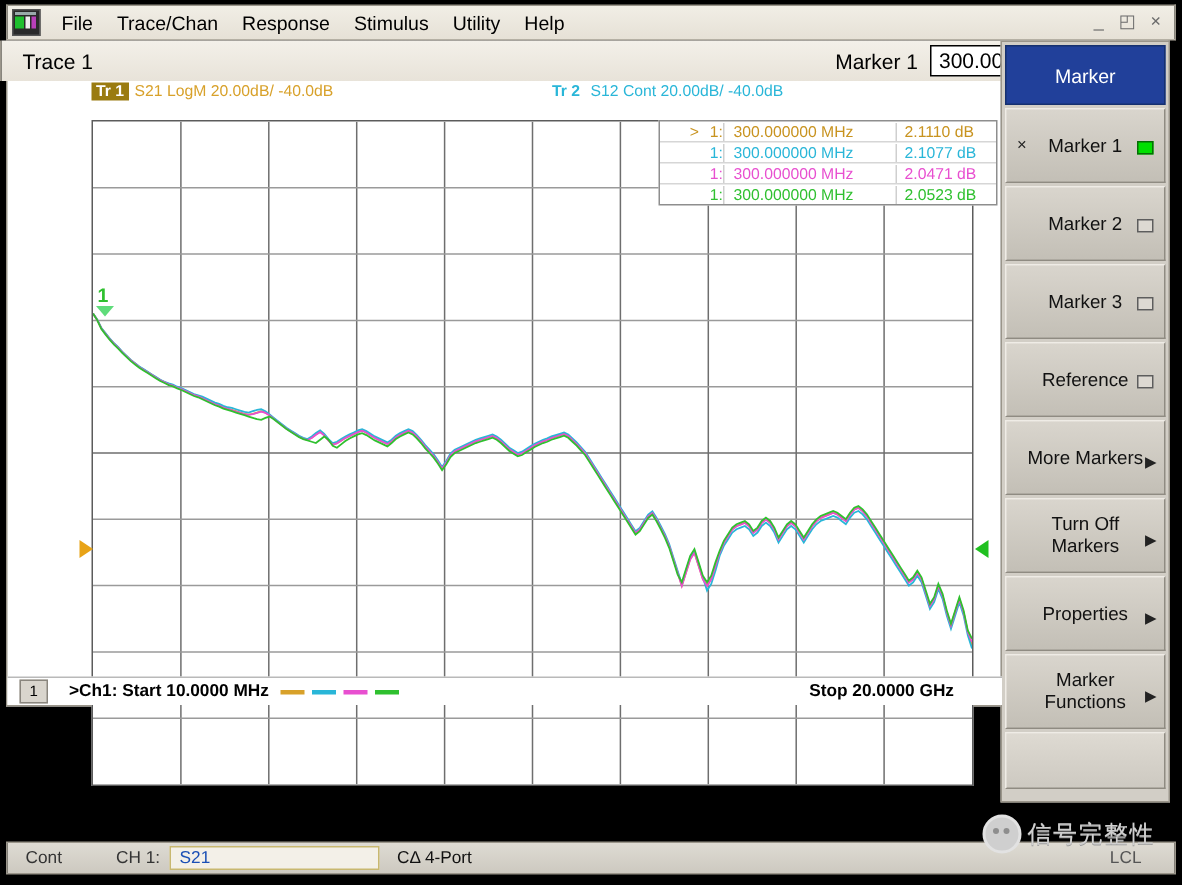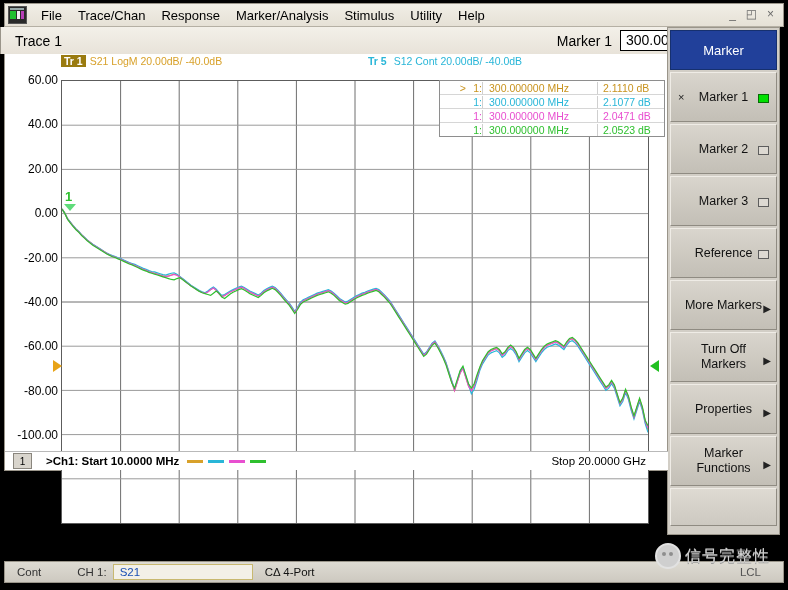--- a/index.html
+++ b/index.html
@@ -147,21 +147,21 @@
     background:#ffffff;border-top:1px solid #b9b9b9;
     display:flex;align-items:center;font-size:11.5px;box-sizing:border-box;
   }
   .chanbox{
     width:17px;height:14px;margin-left:8px;background:#d9d5cd;border:1px solid #8a867e;
     font-size:10px;display:flex;align-items:center;justify-content:center;color:#000;
   }
   .chantxt{margin-left:14px;font-weight:bold;}
   .swatches{display:flex;align-items:center;margin-left:8px;}
   .sw{width:16px;height:3px;margin-right:5px;}
-  .stoptxt{margin-left:auto;margin-right:22px;font-weight:normal;}
+  .stoptxt{margin-left:auto;margin-right:32px;font-weight:bold;}
 
   
   .statusbar{
     position:absolute;left:4px;top:561px;width:780px;height:22px;
     background:linear-gradient(#dedbd3,#cdc9c0);
     border:1px solid #9a958a;box-sizing:border-box;
     display:flex;align-items:center;font-size:11.5px;color:#333;
   }
   .st-cont{margin-left:12px;}
   .st-ch{margin-left:36px;}
@@ -203,21 +203,20 @@
   <div class="menubar">
     <div class="appicon">
       <i class="t"></i>
         <i class="g"></i>
         <i class="w"></i>
         <i class="p"></i>
     </div>
     <div class="menu-item">File</div>
     <div class="menu-item">Trace/Chan</div>
     <div class="menu-item">Response</div>
-    <div class="menu-item">Marker/Analysis</div>
     <div class="menu-item">Stimulus</div>
     <div class="menu-item">Utility</div>
     <div class="menu-item">Help</div>
     <div class="winbtns">
       <div class="winbtn">_</div>
       <div class="winbtn">◰</div>
       <div class="winbtn">×</div>
     </div>
   </div>
 
@@ -281,38 +280,25 @@
   </div>
 
   <div class="graph-region">
 
     <div class="legend">
       <div class="leg-row r1">
         <span class="leg-cellA">
           <span class="trtag sel">Tr 1</span><span class="legtxt" style="color:#d8a12a">S21 LogM 20.00dB/  -40.0dB</span>
         </span>
         <span class="leg-cellB">
-          <span class="trtag" style="color:#29b6d8">Tr 5</span><span class="legtxt" style="color:#29b6d8">S12 Cont 20.00dB/  -40.0dB</span>
+          <span class="trtag" style="color:#29b6d8">Tr 2</span><span class="legtxt" style="color:#29b6d8">S12 Cont 20.00dB/  -40.0dB</span>
         </span>
       </div>
     </div>
 
-    <div class="yaxis" id="yaxis">
-        <div class="ylab" style="top: 0px;">60.00</div>
-        <div class="ylab" style="top: 44.4px;">40.00</div>
-        <div class="ylab" style="top: 88.8px;">20.00</div>
-        <div class="ylab" style="top: 133.2px;">0.00</div>
-        <div class="ylab" style="top: 177.6px;">-20.00</div>
-        <div class="ylab" style="top: 222px;">-40.00</div>
-        <div class="ylab" style="top: 266.4px;">-60.00</div>
-        <div class="ylab" style="top: 310.8px;">-80.00</div>
-        <div class="ylab" style="top: 355.2px;">-100.00</div>
-        <div class="ylab" style="top: 399.6px;">-120.00</div>
-        <div class="ylab" style="top: 444px;">-140.00</div>
-      </div>
 
     <div class="plot">
       <svg id="plotsvg" width="586" height="442" viewBox="0 0 586 442">
           <g>
             <line x1="58.6" x2="58.6" y1="0" y2="442" stroke="#6e6e6e" stroke-width="1"></line>
             <line x1="117.2" x2="117.2" y1="0" y2="442" stroke="#6e6e6e" stroke-width="1"></line>
             <line x1="175.8" x2="175.8" y1="0" y2="442" stroke="#6e6e6e" stroke-width="1"></line>
             <line x1="234.4" x2="234.4" y1="0" y2="442" stroke="#6e6e6e" stroke-width="1"></line>
             <line x1="293" x2="293" y1="0" y2="442" stroke="#6e6e6e" stroke-width="1"></line>
             <line x1="351.6" x2="351.6" y1="0" y2="442" stroke="#6e6e6e" stroke-width="1"></line>

